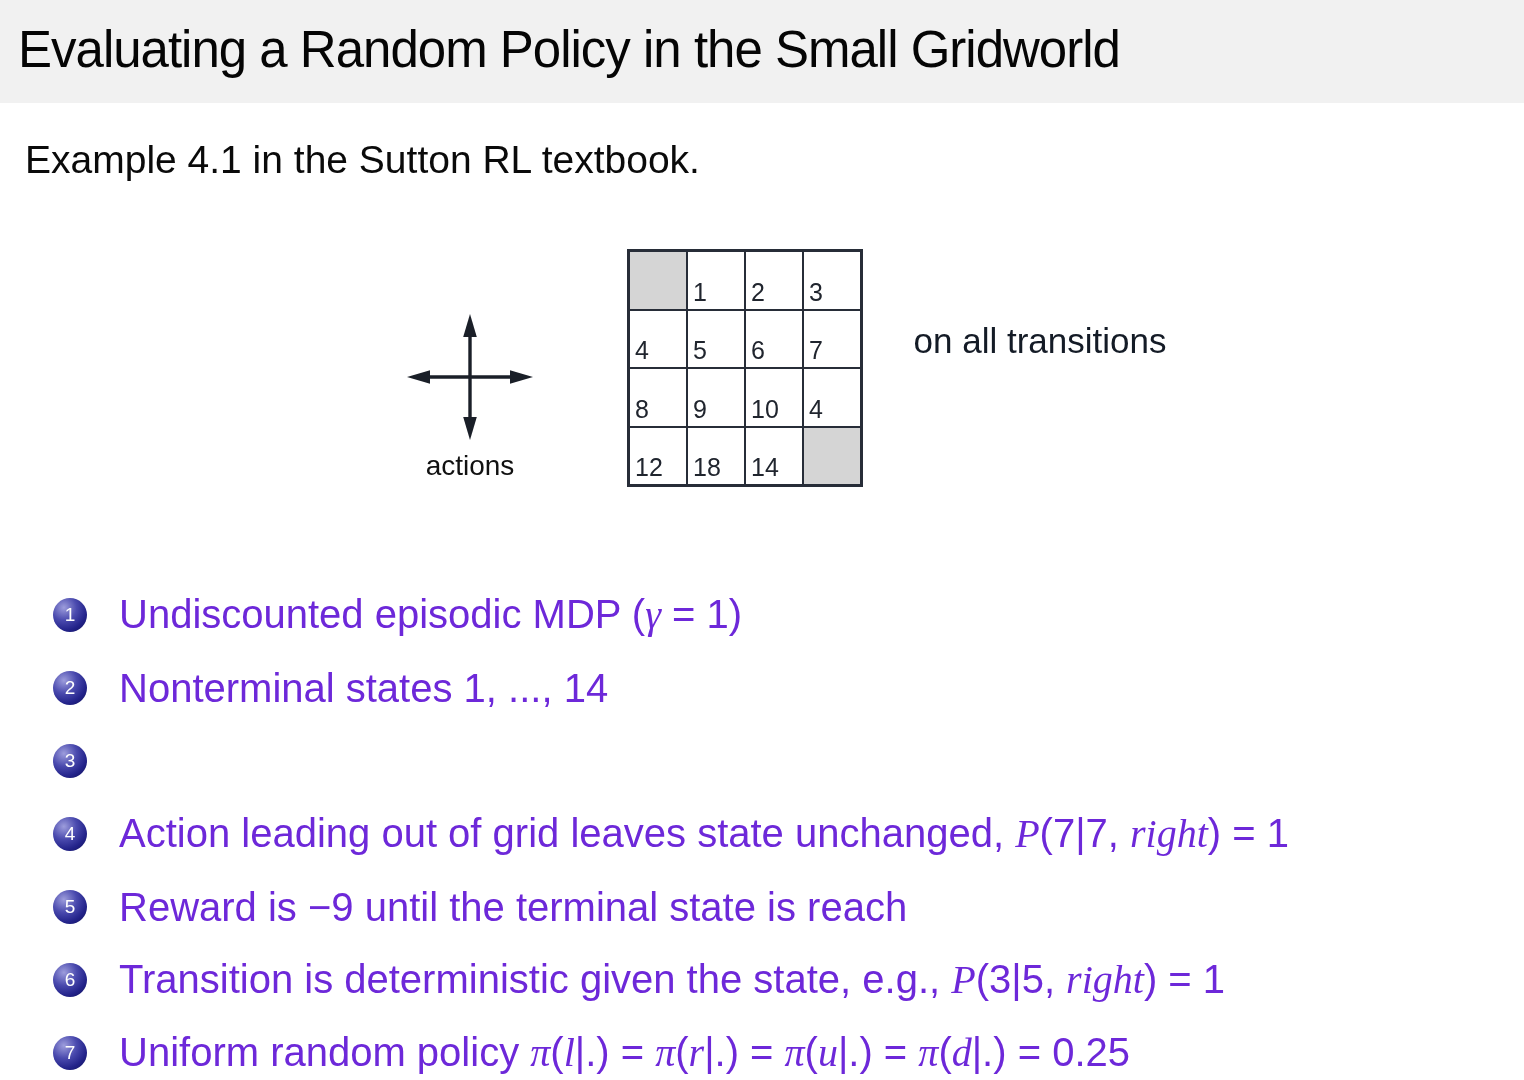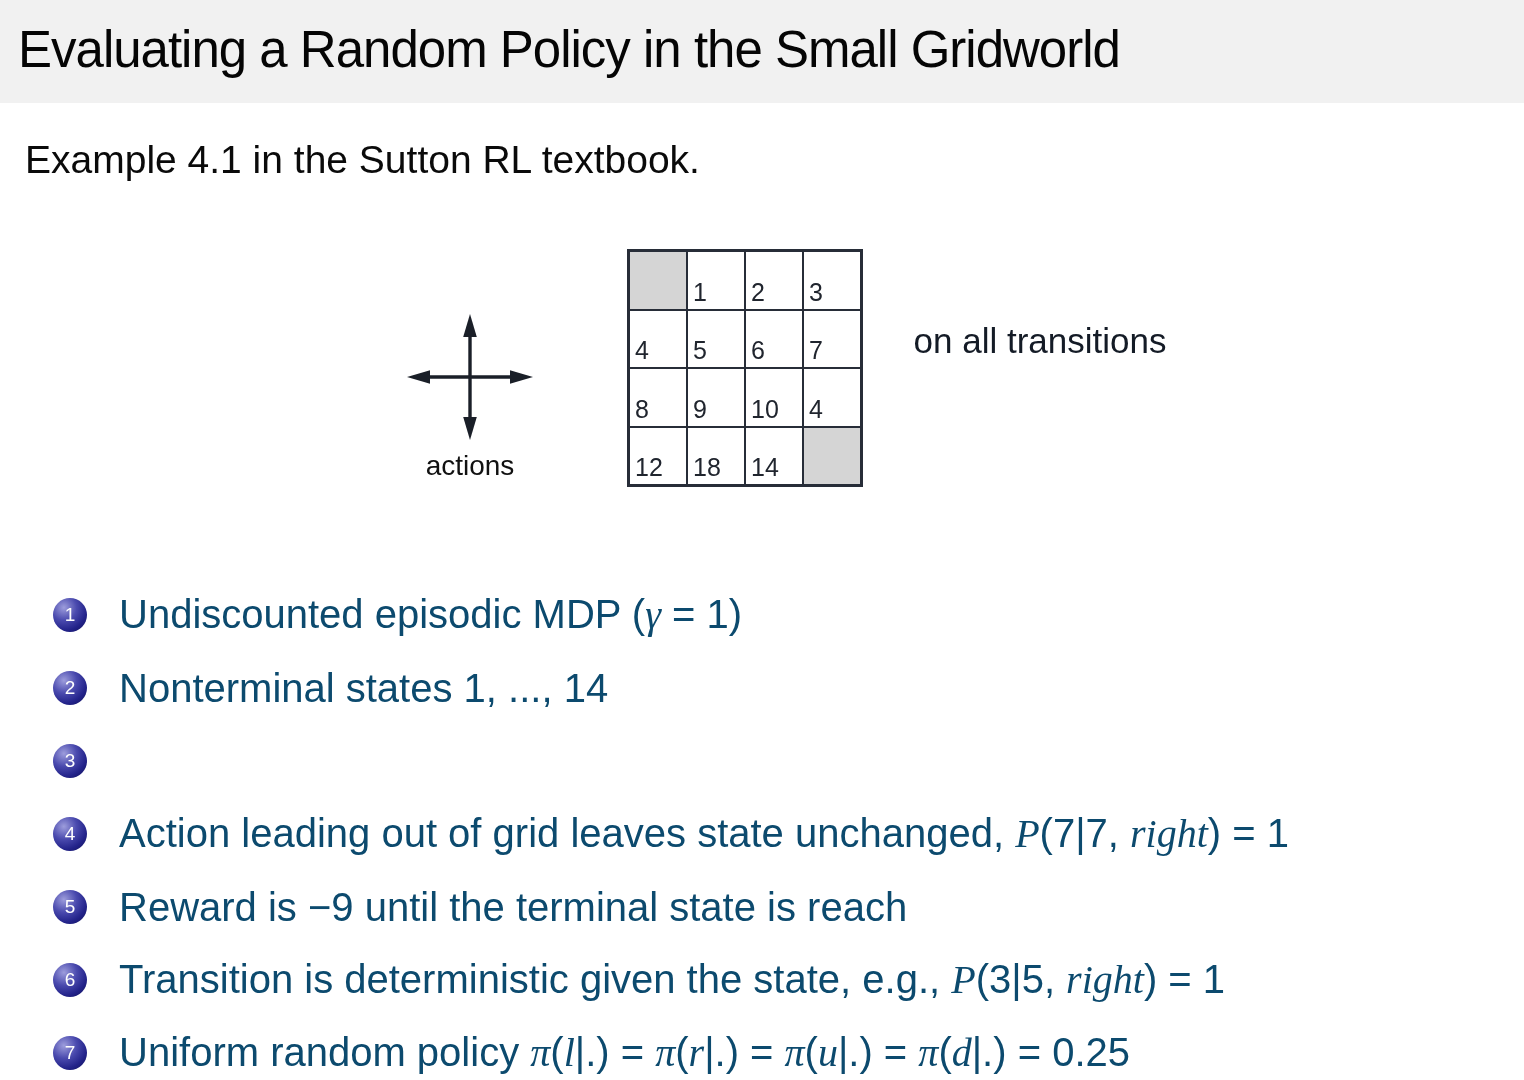--- a/index.html
+++ b/index.html
@@ -79,21 +79,21 @@
   .item{
     height:73px;display:flex;align-items:center;white-space:nowrap;
   }
   .ball{
     flex:0 0 34px;width:34px;height:34px;border-radius:50%;
     background:radial-gradient(circle at 32% 28%, #9d9ddc 0%, #4a4aae 38%, #23238a 68%, #0e0e52 100%);
     color:#ffffff;display:flex;align-items:center;justify-content:center;
     font-size:19px;line-height:1;
   }
   .itext{
-    margin-left:32px;font-size:40px;line-height:1.15;color:#0c4a6e;
+    margin-left:32px;font-size:40px;line-height:1.15;color:#6d28d9;
   }
 </style>
 </head>
 <body>
 
 <div class="slide">
 
   <header class="titlebar">
     <h1>Evaluating a Random Policy in the Small Gridworld</h1>
   </header>

